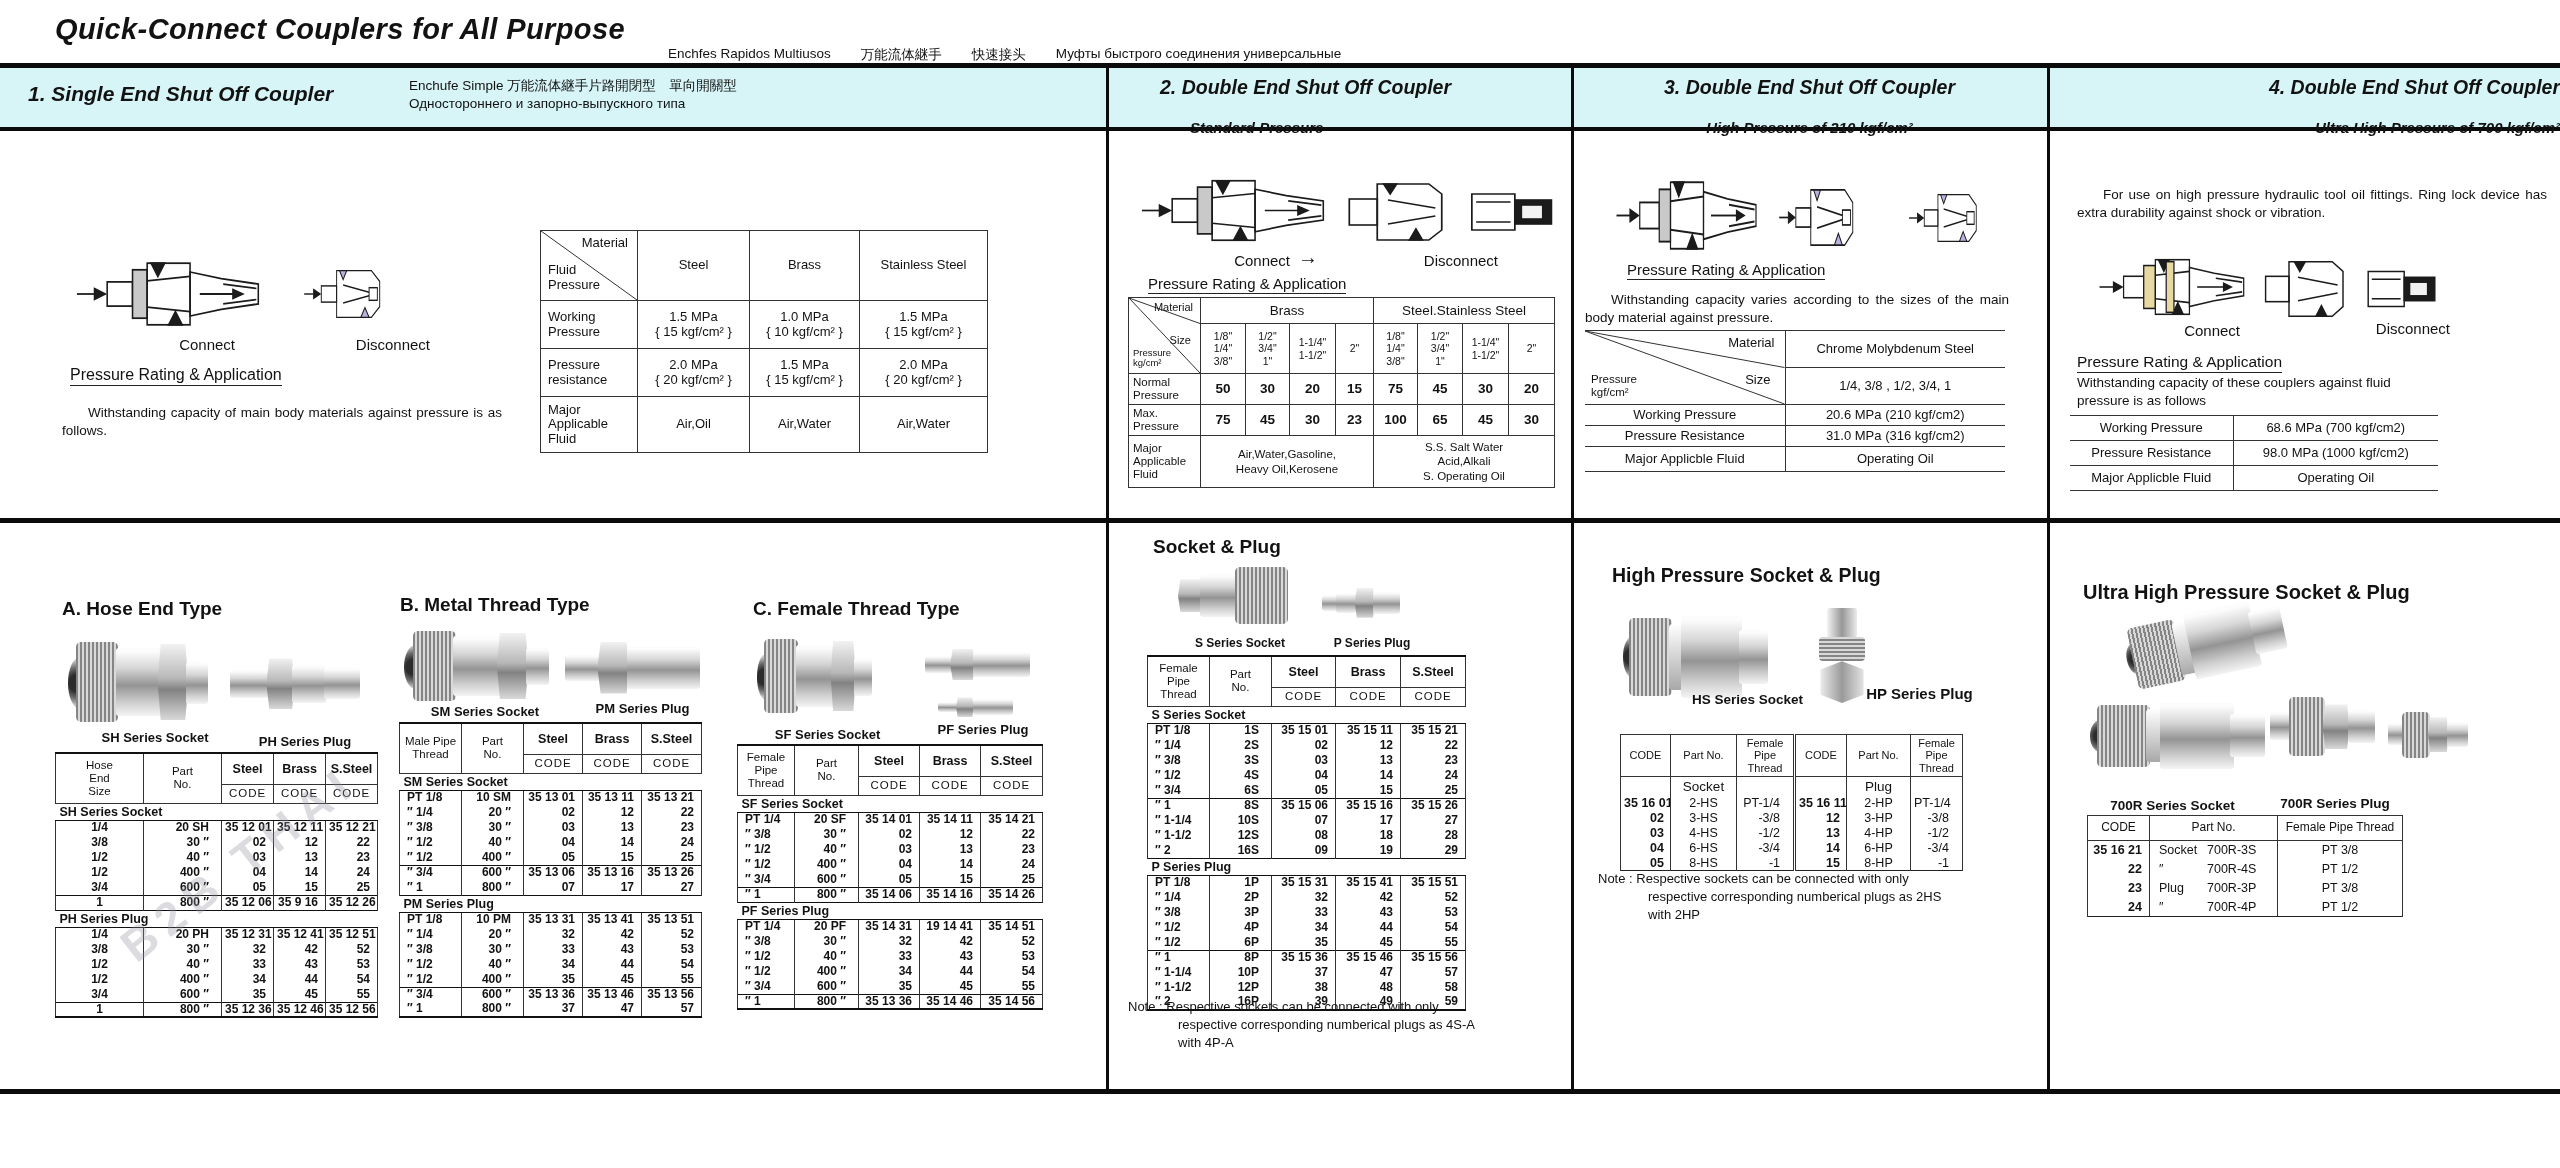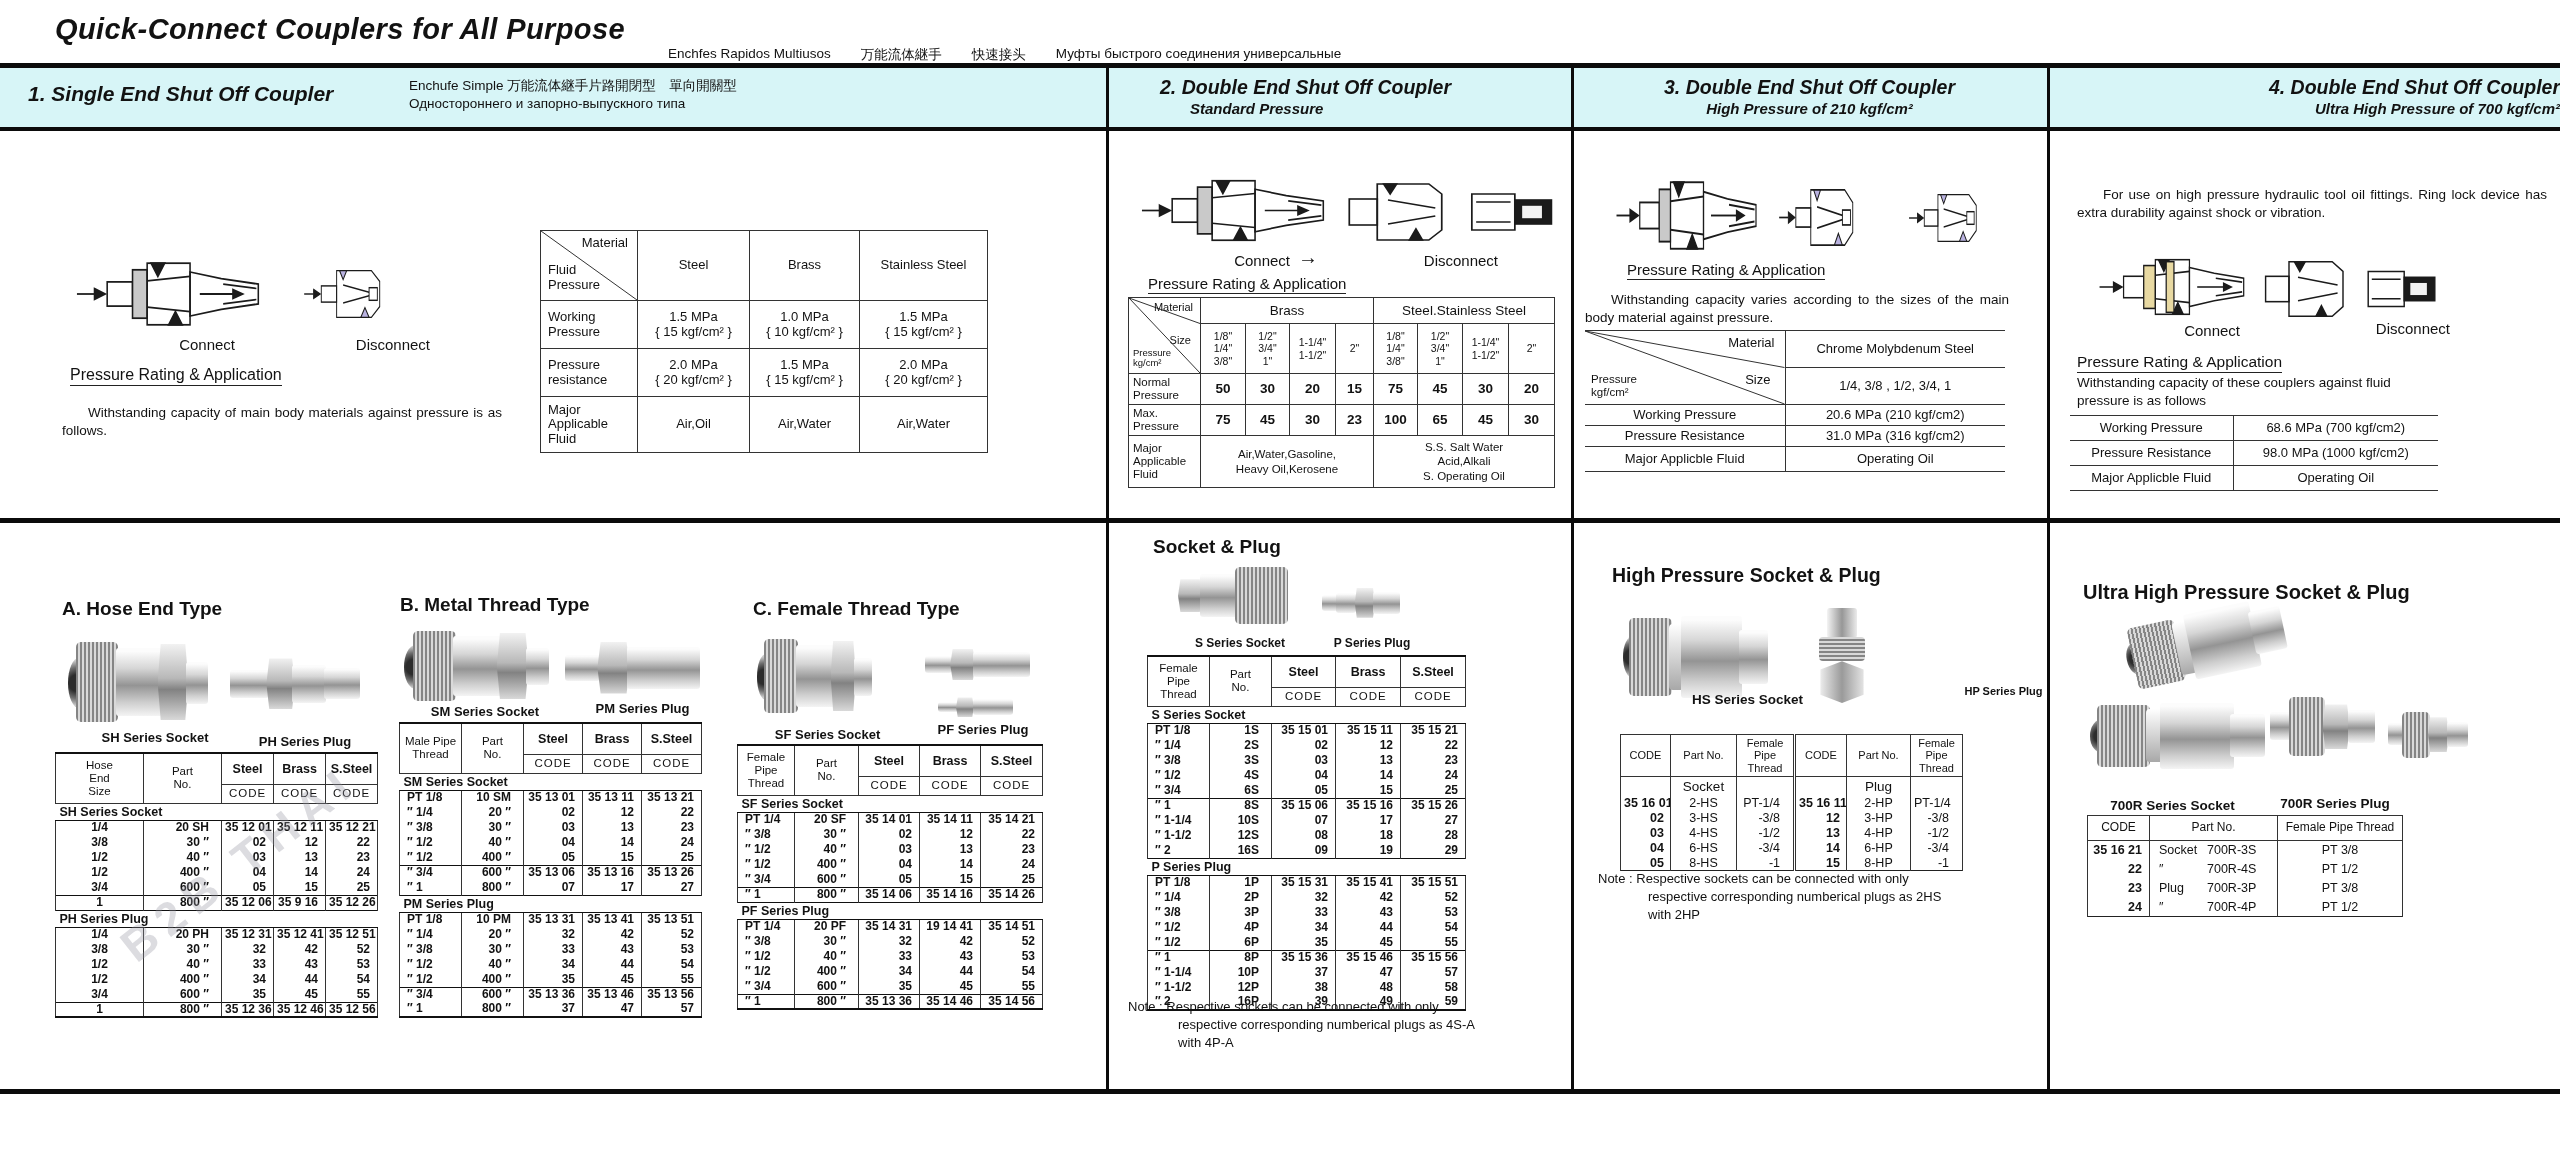--- a/index.html
+++ b/index.html
@@ -7,21 +7,21 @@
   body{position:relative;background:#fff;font-family:"Liberation Sans",sans-serif;color:#121212;overflow:hidden}
   .abs{position:absolute}
   .hline{position:absolute;left:0;width:2560px;background:#0b0b0b}
   .vline{position:absolute;width:3px;background:#0b0b0b}
   .band{position:absolute;left:0;top:68px;width:2560px;height:59px;background:#d7f5f7}
   .main-title{font-size:29px;font-weight:bold;font-style:italic;letter-spacing:.4px}
   .subtitles{display:flex;gap:30px;font-size:13.5px;white-space:nowrap}
   .band-t1{font-size:21px;font-weight:bold;font-style:italic;white-space:nowrap}
   .band-sub{font-size:13.5px;line-height:1.3;white-space:pre-line}
   .band-t2{font-size:19.5px;font-weight:bold;font-style:italic;white-space:nowrap}
-  .band-s2{font-size:15px;font-weight:bold;font-style:italic;margin-top:1px}
+  .band-s2{font-size:15px;font-weight:bold;font-style:italic;margin-top:20px}
   .h-ul{font-size:15.5px;border-bottom:1.5px solid #222;padding-bottom:1px;display:inline-block;white-space:nowrap}
   .para{font-size:13.5px;line-height:1.32;text-align:justify}
   .indent{text-indent:26px}
   .sp-title{font-size:19px;font-weight:bold;white-space:nowrap}
   .abc-title{font-size:19px;font-weight:bold;white-space:nowrap}
   .photo-label{font-weight:bold;text-align:center;white-space:nowrap}
   .clabel{font-size:15px;text-align:right}
   .note{font-size:13px;line-height:1.4;white-space:pre-line;padding-left:50px;text-indent:-50px}
   .pre{white-space:pre-line}
   .arrow{font-size:20px;font-weight:bold}
@@ -1041,21 +1041,21 @@
     <div class="pp pp-ring" style="left: 32%; top: 18%; width: 10%; height: 66%;"></div>
     <div class="pp pp-body" style="left: 40%; top: 10%; width: 42%; height: 82%;"></div>
     <div class="pp pp-stem" style="left: 80%; top: 24%; width: 20%; height: 54%;"></div>
   </div>
 <div class="photo" style="left:1812px;top:608px;width:60px;height:95px">
     <div class="pp pp-vbody" style="left: 25%; top: 0%; width: 50%; height: 32%;"></div>
     <div class="pp pp-vknurl" style="left: 12%; top: 30%; width: 76%; height: 26%;"></div>
     <div class="pp pp-vhex" style="left: 14%; top: 56%; width: 72%; height: 44%;"></div>
   </div>
 <div class="abs photo-label" style="left:1680px;top:692px;width:135px;font-size:13.5px">HS Series Socket</div>
-<div class="abs photo-label" style="left:1946px;top:685px;width:115px;font-size:11px">HP Series Plug</div>
+<div class="abs photo-label" style="left:1862px;top:685px;width:115px;font-size:15px">HP Series Plug</div>
 <div class="abs" id="hsT" style="left:1620px;top:734px;width:342px">
     <table class="tb hst">
       <colgroup>
         <col style="width: 50px;">
         <col style="width: 66px;">
         <col style="width: 58px;">
         <col style="width: 52px;">
         <col style="width: 64px;">
         <col style="width: 52px;">
       </colgroup>

